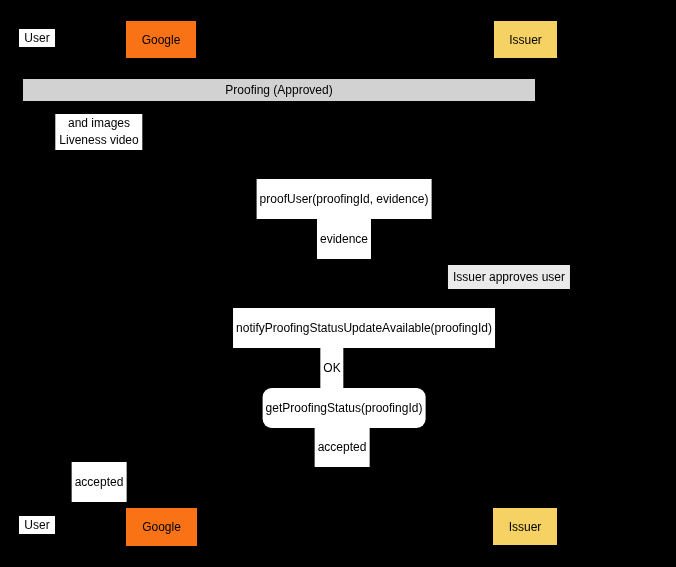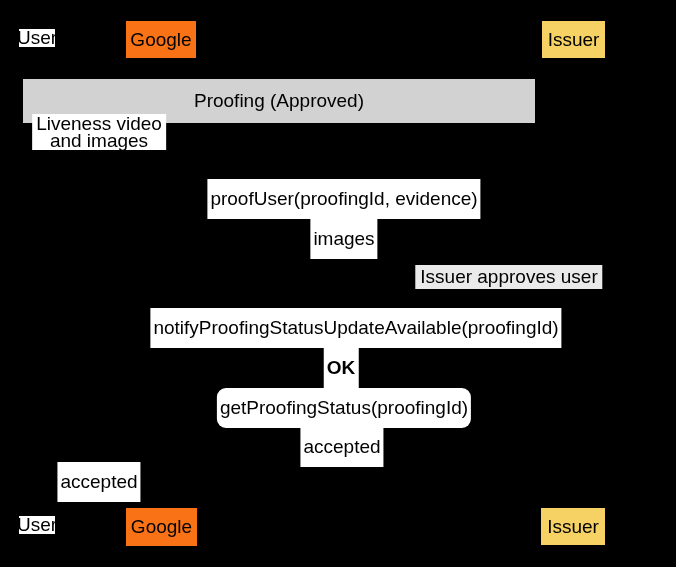--- a/index.html
+++ b/index.html
@@ -6,50 +6,50 @@
     margin: 0;
     padding: 0;
     background: #000000;
   }
   .canvas {
     position: relative;
     width: 676px;
     height: 567px;
     background: #000000;
     font-family: "Liberation Sans", sans-serif;
-    font-size: 19px;
+    font-size: 12px;
     color: #000000;
     overflow: hidden;
   }
   
   .actor {
     position: absolute;
     display: flex;
     align-items: center;
     justify-content: center;
     white-space: nowrap;
   }
   .actor-user   { background: #ffffff; }
   .actor-google { background: #f97316; }
-  .actor-issuer { background: #f5d263; margin-left: 48px; }
+  .actor-issuer { background: #f5d263; }
 
   .actor-user.top      { left: 19px;  top: 29px;  width: 36px; height: 18px; }
   .actor-google.top    { left: 126px; top: 21px;  width: 70px; height: 37px; }
   .actor-issuer.top    { left: 494px; top: 21px;  width: 63px; height: 37px; }
   .actor-user.bottom   { left: 19px;  top: 516px; width: 36px; height: 18px; }
   .actor-google.bottom { left: 126px; top: 508px; width: 71px; height: 38px; }
   .actor-issuer.bottom { left: 493px; top: 508px; width: 64px; height: 37px; }
 
   
   .band {
     position: absolute;
     left: 23px;
     top: 79px;
     width: 512px;
-    height: 44px;
+    height: 22px;
     background: #d2d2d2;
     display: flex;
     align-items: center;
     justify-content: center;
   }
 
   
   .msg {
     position: absolute;
     transform: translateX(-50%);
@@ -57,22 +57,22 @@
     padding: 10px 3px;
     line-height: 20px;
     white-space: nowrap;
     text-align: center;
   }
   .msg.multiline { line-height: 17px; padding: 1px 4px; }
 
   .msg-liveness  { left: 99px;  top: 114px; }
   .msg-proofuser { left: 344px; top: 179px; }
   .msg-pending   { left: 344px; top: 219px; }
-  .msg-notify    { left: 356px; top: 308px; }
-  .msg-ok        { left: 341px; top: 348px; font-weight: bold; }
+  .msg-notify    { left: 364px; top: 308px; }
+  .msg-ok        { left: 332px; top: 348px; }
   .msg-getstatus { left: 344px; top: 388px; border-radius: 9px; }
   .msg-accepted-issuer { left: 342px; top: 427px; }
   .msg-accepted-user   { left: 99px;  top: 462px; }
 
   
   .note {
     position: absolute;
     left: 509px;
     top: 265px;
     transform: translateX(-50%);
@@ -96,27 +96,27 @@
   </div>
   <div class="actor actor-issuer top">
     <span>Issuer</span>
   </div>
 
   <div class="band">
     <span>Proofing (Approved)</span>
   </div>
 
   <div class="msg multiline msg-liveness">
+    <div>and images</div>
     <div>Liveness video</div>
-    <div>and images</div>
   </div>
 
   <div class="msg msg-proofuser">proofUser(proofingId, evidence)</div>
 
-  <div class="msg msg-pending">images</div>
+  <div class="msg msg-pending">evidence</div>
 
   <div class="note">Issuer approves user</div>
 
   <div class="msg msg-notify">notifyProofingStatusUpdateAvailable(proofingId)</div>
 
   <div class="msg msg-ok">OK</div>
 
   <div class="msg msg-getstatus">getProofingStatus(proofingId)</div>
 
   <div class="msg msg-accepted-issuer">accepted</div>

